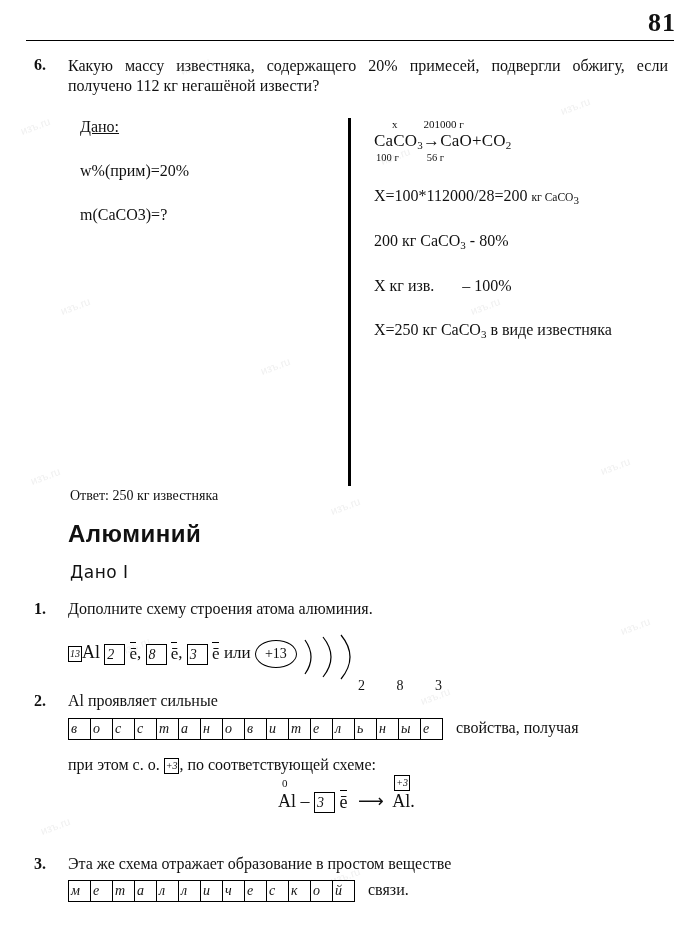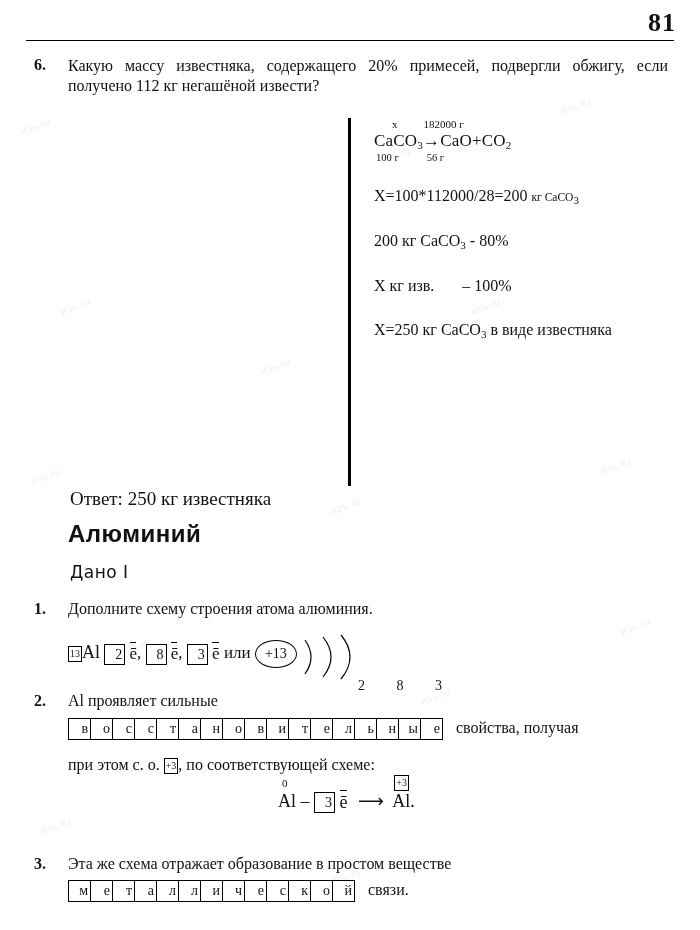--- a/index.html
+++ b/index.html
@@ -135,21 +135,21 @@
     margin-left: 2px;
     margin-top: 1px;
   }
   .underrow span.b { margin-left: 28px; }
   .small-unit { font-size: 11.5px; }
 
   .answer {
     position: absolute;
     top: 488px;
     left: 70px;
-    font-size: 19px;
+    font-size: 14px;
   }
 
   .heading-alum {
     position: absolute;
     top: 520px;
     left: 68px;
     font-family: Liberation Sans, sans-serif;
     font-size: 24px;
     font-weight: bold;
     letter-spacing: .5px;
@@ -188,25 +188,26 @@
     width: 580px;
     height: 60px;
     font-size: 17px;
   }
   .cell {
     display: inline-block;
     border: 1px solid #000;
     min-width: 15px;
     height: 19px;
     line-height: 19px;
-    text-align: right;
+    text-align: left;
     font-size: 14px;
     padding: 0 2px;
     vertical-align: middle;
     background: #fff;
+    font-style: italic;
   }
   .cell.small {
     min-width: 10px;
     height: 14px;
     line-height: 14px;
     font-size: 10px;
     padding: 0 1px;
   }
   .circle {
     display: inline-block;
@@ -342,25 +343,30 @@
     <div class="hr-top"></div>
 
     <div class="task6">
       <div class="num">6.</div>
       <div class="txt">Какую массу известняка, содержащего 20% примесей, подвергли обжигу, если получено 112 кг негашёной извести?</div>
     </div>
 
     <div class="cols">
       <div class="vrule"></div>
 
+      <div class="colL">
+        <div class="lineblock ul">Дано:</div>
+        <div class="lineblock">w%(прим)=20%</div>
+        <div class="lineblock">m(CaCO3)=?</div>
+      </div>
 
       <div class="colR">
 
         <div class="xrow">
-          <span class="a">х</span><span>182000 г</span>
+          <span class="a">х</span><span>201000 г</span>
         </div>
 
         <div class="eqline">
           <span>CaCO</span><sub>3</sub><span>→</span><span>CaO+CO</span><sub>2</sub>
         </div>
 
         <div class="underrow" style="margin-bottom:24px;">
           <span>100 г</span><span class="b">56 г</span>
         </div>
 

